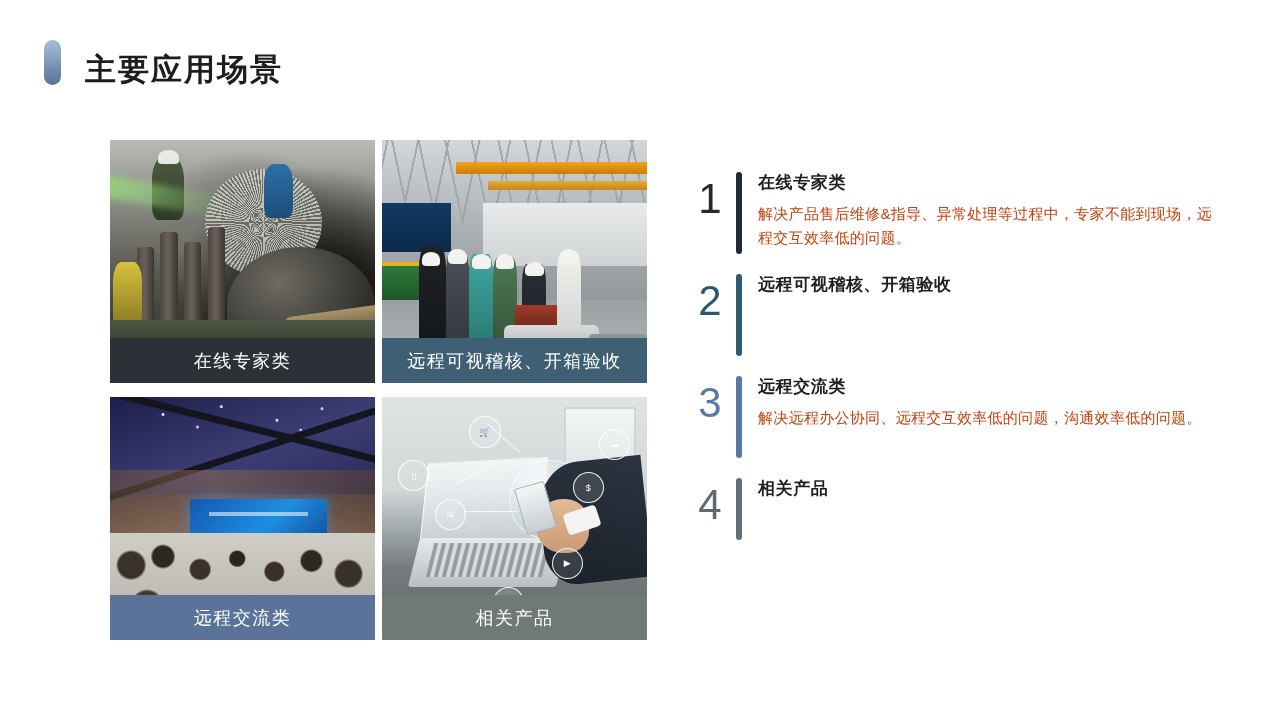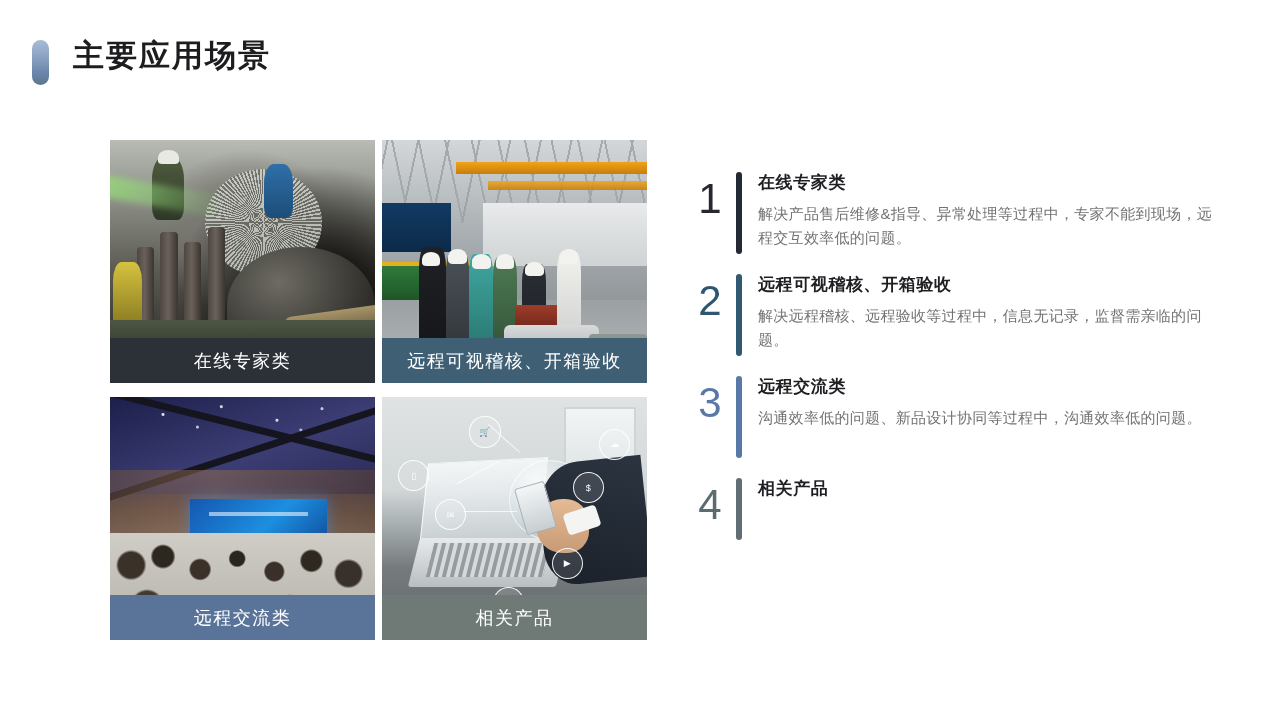--- a/index.html
+++ b/index.html
@@ -4,21 +4,21 @@
 <style>
   html,body{margin:0;padding:0;}
   body{
     width:1280px;height:720px;overflow:hidden;background:#ffffff;
     font-family:"Liberation Sans","DejaVu Sans",sans-serif;
     -webkit-font-smoothing:antialiased;
   }
   .slide{position:relative;width:1280px;height:720px;background:#fff;}
 
   
-  .title-row{position:absolute;left:32px;top:40px;display:flex;align-items:flex-start;}
+  .title-row{position:absolute;left:44px;top:40px;display:flex;align-items:flex-end;}
   .title-pill{
     width:17px;height:45px;border-radius:9px;
     background:linear-gradient(180deg,#a8bcd6 0%,#8da4c4 35%,#6d88ad 70%,#5b7590 100%);
     flex:none;
   }
   .title-text{
     margin-left:24px;font-size:31px;font-weight:bold;color:#1d1d1f;
     letter-spacing:2px;line-height:1;
   }
 
@@ -183,21 +183,21 @@
   .list{position:absolute;left:690px;top:172px;width:530px;}
   .item{display:flex;align-items:flex-start;margin-bottom:20px;}
   .num{
     width:40px;flex:none;text-align:center;font-size:42px;line-height:1;
     font-weight:300;font-family:"Liberation Sans","DejaVu Sans",sans-serif;
     padding-top:6px;
   }
   .bar{width:6px;flex:none;border-radius:3px;margin:0 16px 0 6px;}
   .txt{flex:1;}
   .h{font-size:17px;font-weight:bold;color:#1f1f23;letter-spacing:.6px;line-height:1.35;margin-bottom:7px;}
-  .d{font-size:15px;color:#737373;line-height:1.62;letter-spacing:.3px;}
+  .d{font-size:15px;color:#c2410c;line-height:1.62;letter-spacing:.3px;}
   .it1 .num{color:#26282e;} .it1 .bar{background:#242a33;}
   .it2 .num{color:#2f566f;} .it2 .bar{background:#31596f;}
   .it3 .num{color:#5878a8;} .it3 .bar{background:#5878a8;}
   .it4 .num{color:#5b6b71;} .it4 .bar{background:#5f6f74;}
   .it1 .bar{height:82px;} .it2 .bar{height:82px;} .it3 .bar{height:82px;} .it4 .bar{height:62px;}
 </style>
 </head>
 <body>
 
 <div class="slide">
@@ -305,30 +305,29 @@
         <div class="h">在线专家类</div>
         <div class="d">解决产品售后维修&amp;指导、异常处理等过程中，专家不能到现场，远程交互效率低的问题。</div>
       </div>
     </div>
 
     <div class="item it2">
       <div class="num">2</div>
       <div class="bar"></div>
       <div class="txt">
         <div class="h">远程可视稽核、开箱验收</div>
-        <div class="d">解决远程稽核、远程验收等过程中，信息无记录，监督需亲临的问题。</div>
       </div>
     </div>
 
     <div class="item it3">
       <div class="num">3</div>
       <div class="bar"></div>
       <div class="txt">
         <div class="h">远程交流类</div>
-        <div class="d">沟通效率低的问题、新品设计协同等过程中，沟通效率低的问题。</div>
+        <div class="d">解决远程办公协同、远程交互效率低的问题，沟通效率低的问题。</div>
       </div>
     </div>
 
     <div class="item it4">
       <div class="num">4</div>
       <div class="bar"></div>
       <div class="txt">
         <div class="h">相关产品</div>
       </div>
     </div>

